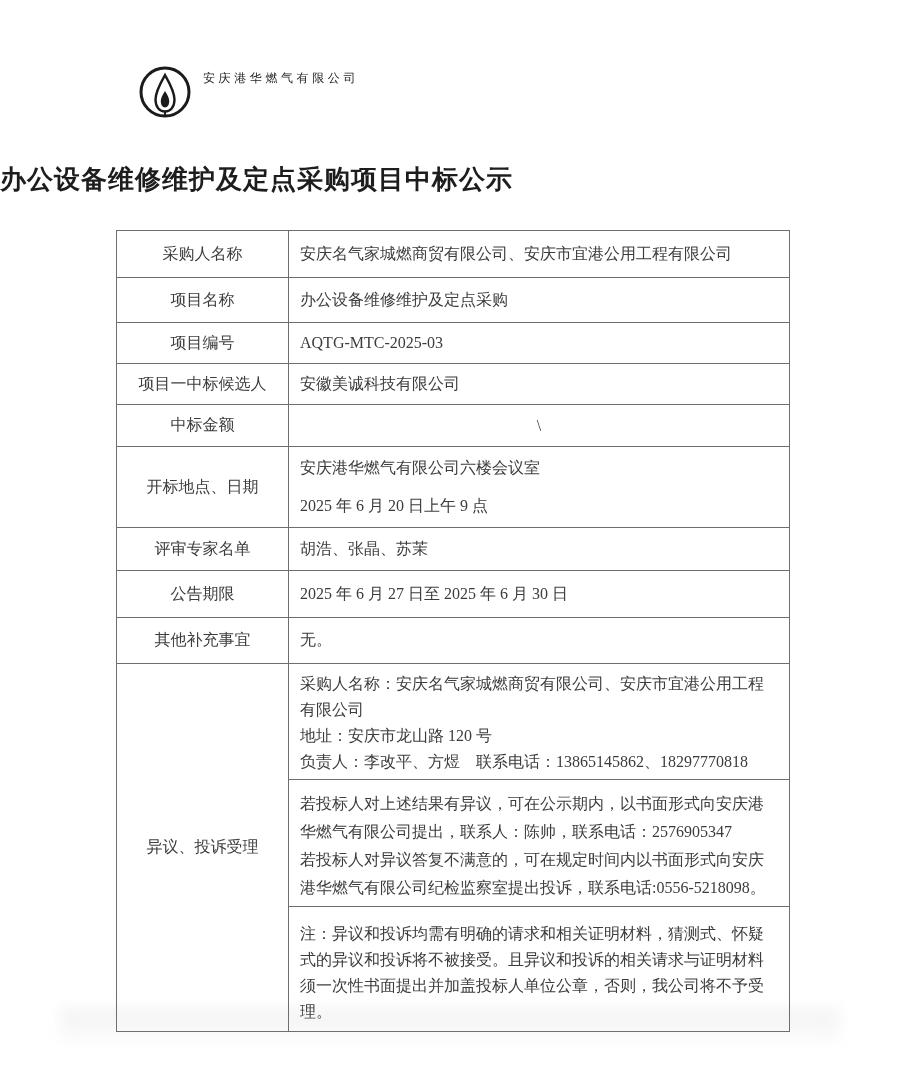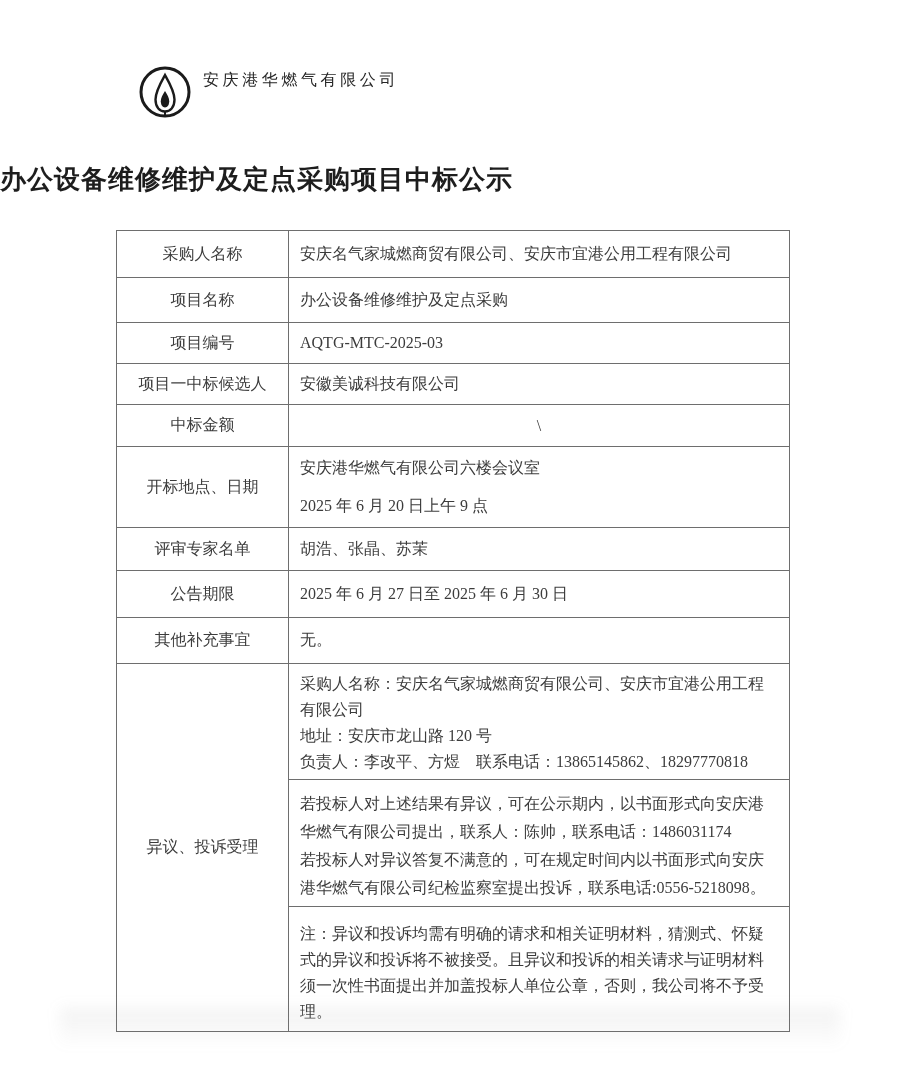--- a/index.html
+++ b/index.html
@@ -10,21 +10,21 @@
   
   .logo{position:absolute;top:64px;left:138px;display:flex;align-items:flex-start;gap:11px;}
   .logo-mark{width:54px;height:58px;flex:0 0 auto;}
   .logo-text{display:flex;flex-direction:column;}
   .brand{
     font-family:"Liberation Sans","DejaVu Sans",sans-serif;font-weight:bold;
     font-size:28px;letter-spacing:3px;color:#1b1b1b;line-height:1.05;margin-top:8px;
   }
   .company{
     font-family:"Liberation Sans","DejaVu Sans",sans-serif;
-    font-size:16px;letter-spacing:3.6px;color:#262626;margin-top:6px;white-space:nowrap;
+    font-size:12px;letter-spacing:3.6px;color:#262626;margin-top:6px;white-space:nowrap;
   }
   
   .title{
     position:absolute;top:162px;left:0;width:100%;margin:0;text-align:left;
     font-size:26px;font-weight:bold;letter-spacing:1px;color:#1d1d1d;
   }
   
   table.announcement{
     position:absolute;top:230px;left:116px;width:674px;
     border-collapse:collapse;table-layout:fixed;font-size:16px;color:#3c3c3c;
@@ -116,21 +116,21 @@
       <tr style="height:104px;">
         <td class="lbl" rowspan="3">异议、投诉受理</td>
         <td class="val multi cell-a">
           <p>采购人名称：安庆名气家城燃商贸有限公司、安庆市宜港公用工程有限公司</p>
           <p>地址：安庆市龙山路 120 号</p>
           <p>负责人：李改平、方煜　联系电话：13865145862、18297770818</p>
         </td>
       </tr>
       <tr style="height:124px;">
         <td class="val multi cell-b">
-          <p>若投标人对上述结果有异议，可在公示期内，以书面形式向安庆港华燃气有限公司提出，联系人：陈帅，联系电话：1486031174</p>
+          <p>若投标人对上述结果有异议，可在公示期内，以书面形式向安庆港华燃气有限公司提出，联系人：陈帅，联系电话：2576905347</p>
           <p>若投标人对异议答复不满意的，可在规定时间内以书面形式向安庆港华燃气有限公司纪检监察室提出投诉，联系电话:0556-5218098。</p>
         </td>
       </tr>
       <tr style="height:115px;">
         <td class="val multi cell-c">
           <p>注：异议和投诉均需有明确的请求和相关证明材料，猜测式、怀疑式的异议和投诉将不被接受。且异议和投诉的相关请求与证明材料须一次性书面提出并加盖投标人单位公章，否则，我公司将不予受理。</p>
         </td>
       </tr>
     </tbody>
   </table>

